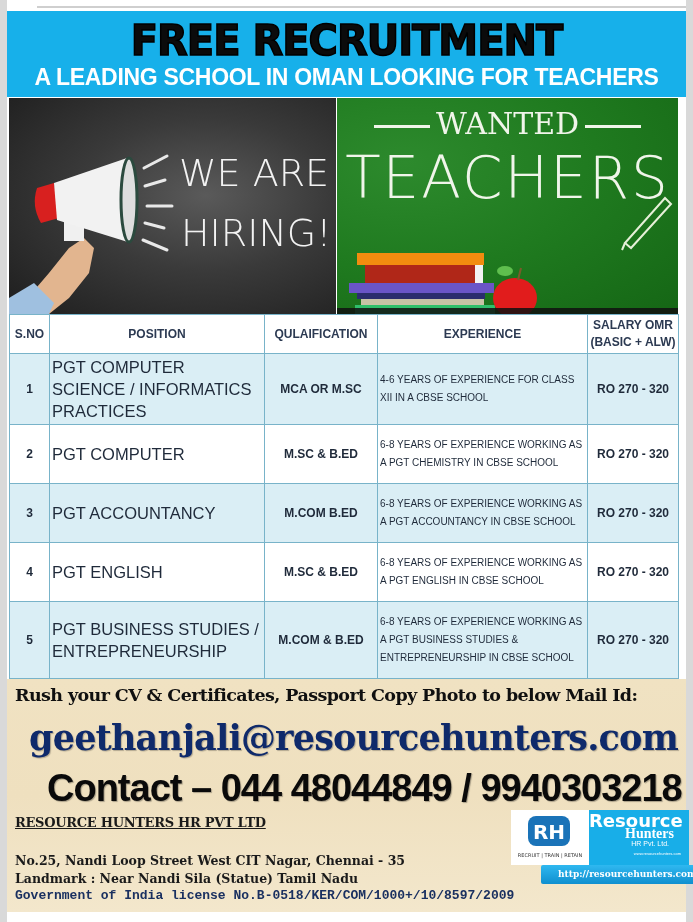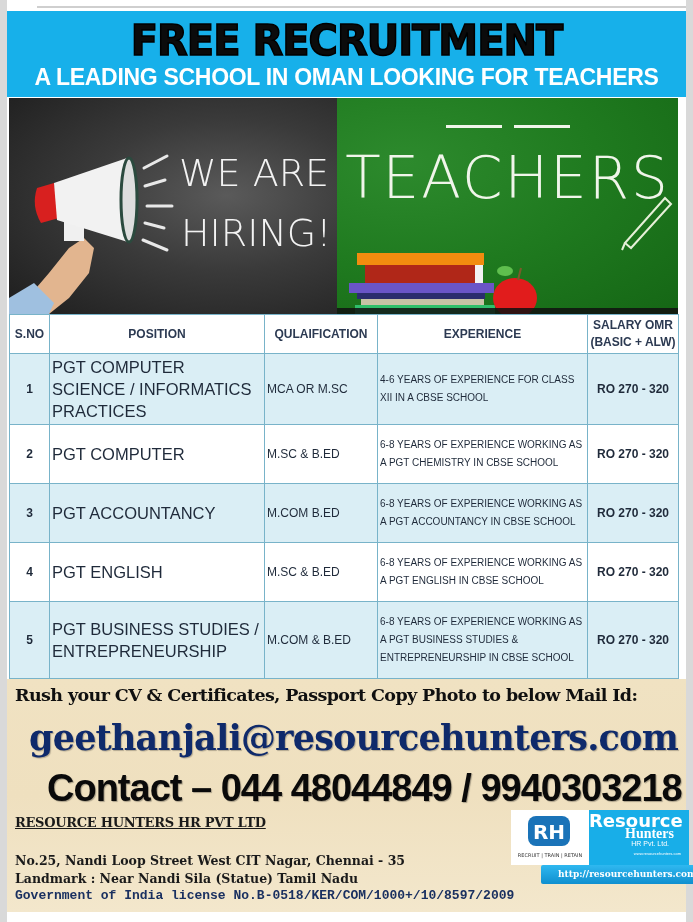--- a/index.html
+++ b/index.html
@@ -2,33 +2,33 @@
 <html><head>
 <meta charset="utf-8">
 <style>
   html,body{margin:0;padding:0;}
   body{width:693px;height:922px;background:#d9d9d9;position:relative;overflow:hidden;font-family:"Liberation Sans",sans-serif;}
   .page{position:absolute;left:7px;top:0;width:679px;height:922px;background:#fff;}
   .topline{position:absolute;left:30px;top:6px;width:649px;height:2px;background:#cfcfcf;}
   .header{position:absolute;left:0;top:11px;width:679px;height:86px;background:#17b0ea;text-align:center;}
   .h-title{position:absolute;left:0;right:0;top:6px;font-family:"DejaVu Sans",sans-serif;font-weight:900;font-size:40px;letter-spacing:-1px;color:#0b0b0b;transform:scaleY(1.05);-webkit-text-stroke:1.5px #000;}
   .h-sub{position:absolute;left:0;right:0;top:53px;font-family:"Liberation Sans",sans-serif;font-weight:bold;font-size:23px;color:#fff;letter-spacing:-0.3px;}
-  .img-left{position:absolute;left:2px;top:98px;width:327px;height:216px;background:radial-gradient(ellipse at 60% 45%,#5a5a5a 0%,#3a3a3a 45%,#1d1d1d 100%);overflow:hidden;padding-left:36px;}
+  .img-left{position:absolute;left:2px;top:98px;width:327px;height:216px;background:radial-gradient(ellipse at 60% 45%,#5a5a5a 0%,#3a3a3a 45%,#1d1d1d 100%);overflow:hidden;}
   .img-right{position:absolute;left:330px;top:98px;width:341px;height:216px;background:radial-gradient(ellipse at 20% 30%,#2d8a2d 0%,#1f7a1f 50%,#156615 100%);overflow:hidden;}
   .wanted{position:absolute;left:0;right:0;top:8px;text-align:center;color:#f0f5ea;font-family:"DejaVu Serif",serif;font-size:30px;}
   .wanted .dash{display:inline-block;width:56px;height:3px;background:#f0f5ea;vertical-align:middle;margin:0 6px;}
   .teachers{position:absolute;left:0;right:0;top:46px;text-align:center;color:#f0f5ea;font-family:"DejaVu Sans",sans-serif;font-size:58px;letter-spacing:2px;font-weight:300;}
   table.jobs{position:absolute;left:2px;top:314px;width:669px;border-collapse:collapse;table-layout:fixed;}
   table.jobs td,table.jobs th{border:1px solid #78b3c9;color:#1f2a3a;padding:0 2px;}
   table.jobs th{background:#fff;height:38px;font-size:12px;font-weight:bold;color:#2c3a52;text-align:center;}
   table.jobs tr.alt td{background:#daeef5;}
   table.jobs tr.white td{background:#fff;}
   .c-sno{text-align:center;font-weight:bold;font-size:12px;}
   .c-pos{font-size:16.5px;line-height:22px;padding-left:2px!important;}
-  .c-qual{font-weight:normal;font-size:12px;}
+  .c-qual{text-align:center;font-weight:bold;font-size:12px;}
   .c-exp{font-weight:normal;font-size:10px;line-height:18px;margin-top:43px;}
   .c-sal{text-align:center;font-weight:bold;font-size:12px;}
   .footer{position:absolute;left:0;top:679px;width:679px;height:233px;background:linear-gradient(180deg,#f0e2c2 0%,#efe0bf 50%,#f3e7cc 100%);}
   .rush{position:absolute;left:8px;top:6px;font-family:"DejaVu Serif",serif;font-weight:bold;font-size:17.5px;color:#101010;letter-spacing:-0.6px;}
   .email{position:absolute;left:22px;top:38px;font-family:"DejaVu Serif",serif;font-weight:bold;font-size:35px;color:#0f2a6b;letter-spacing:-0.8px;text-shadow:1px 1px 1px rgba(0,0,0,0.25);}
   .contact{position:absolute;left:40px;top:88px;font-family:Liberation Sans, sans-serif;font-weight:bold;font-size:38px;color:#0a0a0a;letter-spacing:-1px;text-shadow:1px 1px 1px rgba(0,0,0,0.3);}
   .company{position:absolute;left:8px;top:136px;font-family:"DejaVu Serif",serif;font-weight:900;font-size:13px;color:#1a1a1a;text-decoration:underline;letter-spacing:-0.3px;}
   .addr{position:absolute;left:8px;font-family:"DejaVu Serif",serif;font-weight:bold;font-size:12.5px;color:#1a1a1a;}
   .license{position:absolute;left:8px;top:209px;font-family:Liberation Mono, monospace;font-weight:bold;font-size:13px;color:#1a3060;}
   .logo{position:absolute;left:504px;top:810px;width:178px;height:74px;}
@@ -67,21 +67,21 @@
         <line x1="136" y1="125" x2="155" y2="130"></line>
         <line x1="134" y1="142" x2="158" y2="152"></line>
       </g>
       <text x="170" y="88" fill="#f3f3f3" font-family="DejaVu Sans, sans-serif" font-size="38" font-weight="300">WE ARE</text>
       <text x="172" y="148" fill="#f3f3f3" font-family="DejaVu Sans, sans-serif" font-size="38" font-weight="300">HIRING!</text>
     </svg>
   </div>
 
   <div class="img-right">
     <div class="wanted">
-      <span class="dash"></span><span class="dash"></span>
+      <span class="dash"></span><span>WANTED</span><span class="dash"></span>
     </div>
     <div class="teachers">TEACHERS</div>
     <svg width="341" height="216" viewBox="0 0 341 216" style="position:absolute;left:0;top:0;">
 
       <g stroke="#e6f0d8" stroke-width="2" fill="none">
         <path d="M288 145 L328 100 L334 106 L294 150 Z"></path>
         <line x1="288" y1="145" x2="285" y2="152"></line>
       </g>
 
       <rect x="20" y="155" width="127" height="12" fill="#f28c0f"></rect>

